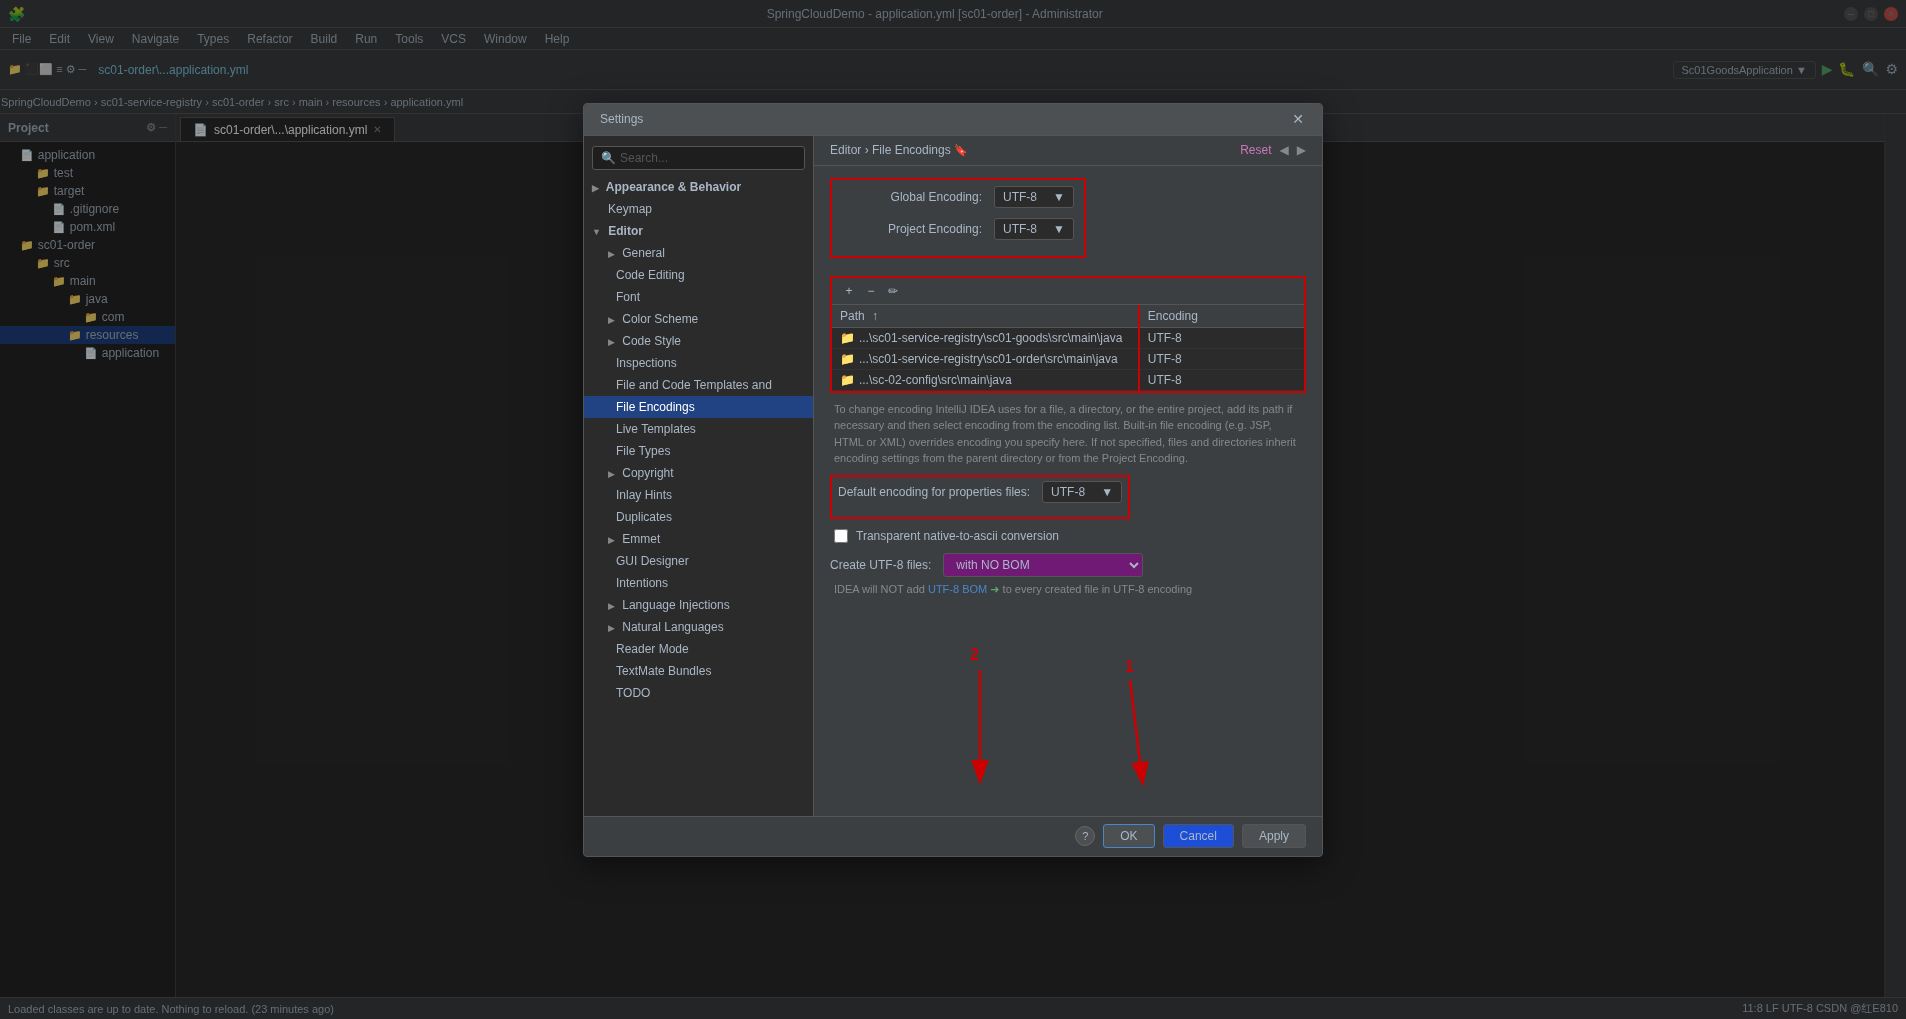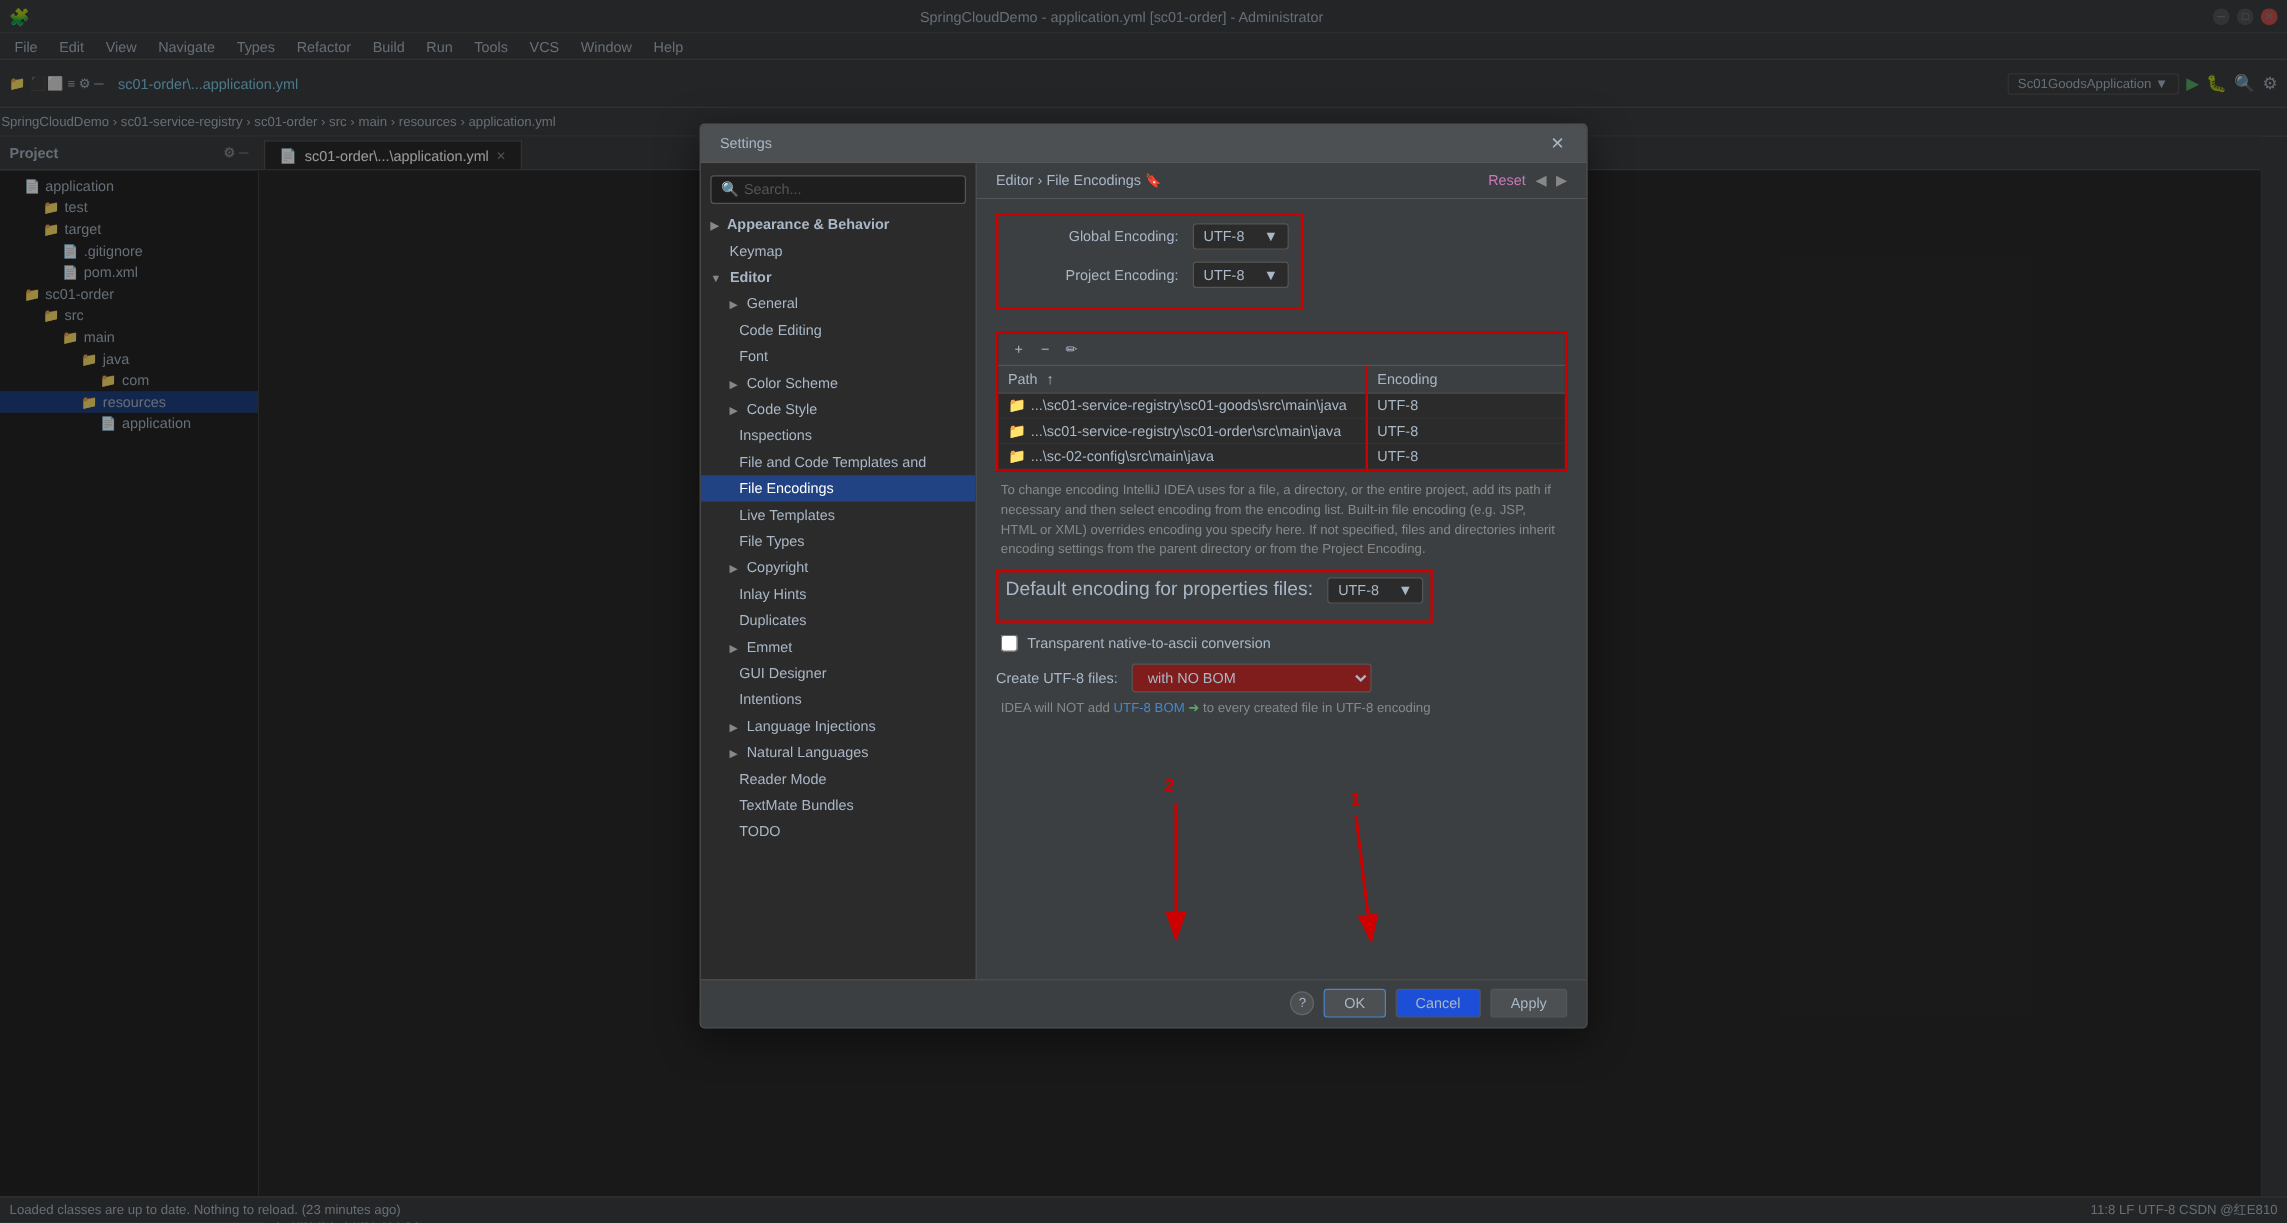--- a/index.html
+++ b/index.html
@@ -106,21 +106,21 @@
       border-top: 1px solid #555;
       position: absolute;
       bottom: 0;
       left: 0;
       right: 0;
       justify-content: space-between;
     }
 
     
     .project-panel {
-      width: 216px;
+      width: 176px;
       background: #252525;
       border-right: 1px solid #444;
       overflow: hidden;
       display: flex;
       flex-direction: column;
     }
     .panel-header {
       height: 28px;
       background: #3c3f41;
       display: flex;
@@ -454,21 +454,21 @@
       display: flex;
       align-items: center;
       gap: 12px;
       margin-bottom: 6px;
     }
     .create-label {
       font-size: 12px;
       color: #a9b7c6;
     }
     .create-select {
-      background: #7f1d1d;
+      background: #701a75;
       border: 1px solid #555;
       border-radius: 3px;
       padding: 3px 8px;
       color: #a9b7c6;
       font-size: 12px;
       min-width: 200px;
     }
 
     .bom-info {
       font-size: 11px;
@@ -864,21 +864,21 @@
               </tbody>
             </table>
           </div>
 
           
           <p class="info-text">To change encoding IntelliJ IDEA uses for a file, a directory, or the entire project, add its path if necessary and then select encoding from the encoding list. Built-in file encoding (e.g. JSP, HTML or XML) overrides encoding you specify here. If not specified, files and directories inherit encoding settings from the parent directory or from the Project Encoding.</p>
 
           
           <div style="border: 2px solid #cc0000; display: inline-block; padding: 4px 6px; margin-bottom: 10px;">
             <div class="form-row">
-              <span style="font-size:16px; color:#a9b7c6;">Default encoding for properties files:</span>
+              <span style="font-size:12px; color:#a9b7c6;">Default encoding for properties files:</span>
               <div class="dropdown-btn">
                 <span>UTF-8</span>
                 <span>▼</span>
               </div>
             </div>
           </div>
 
           
           <div class="checkbox-row">
             <input type="checkbox" class="checkbox-input" style="">

